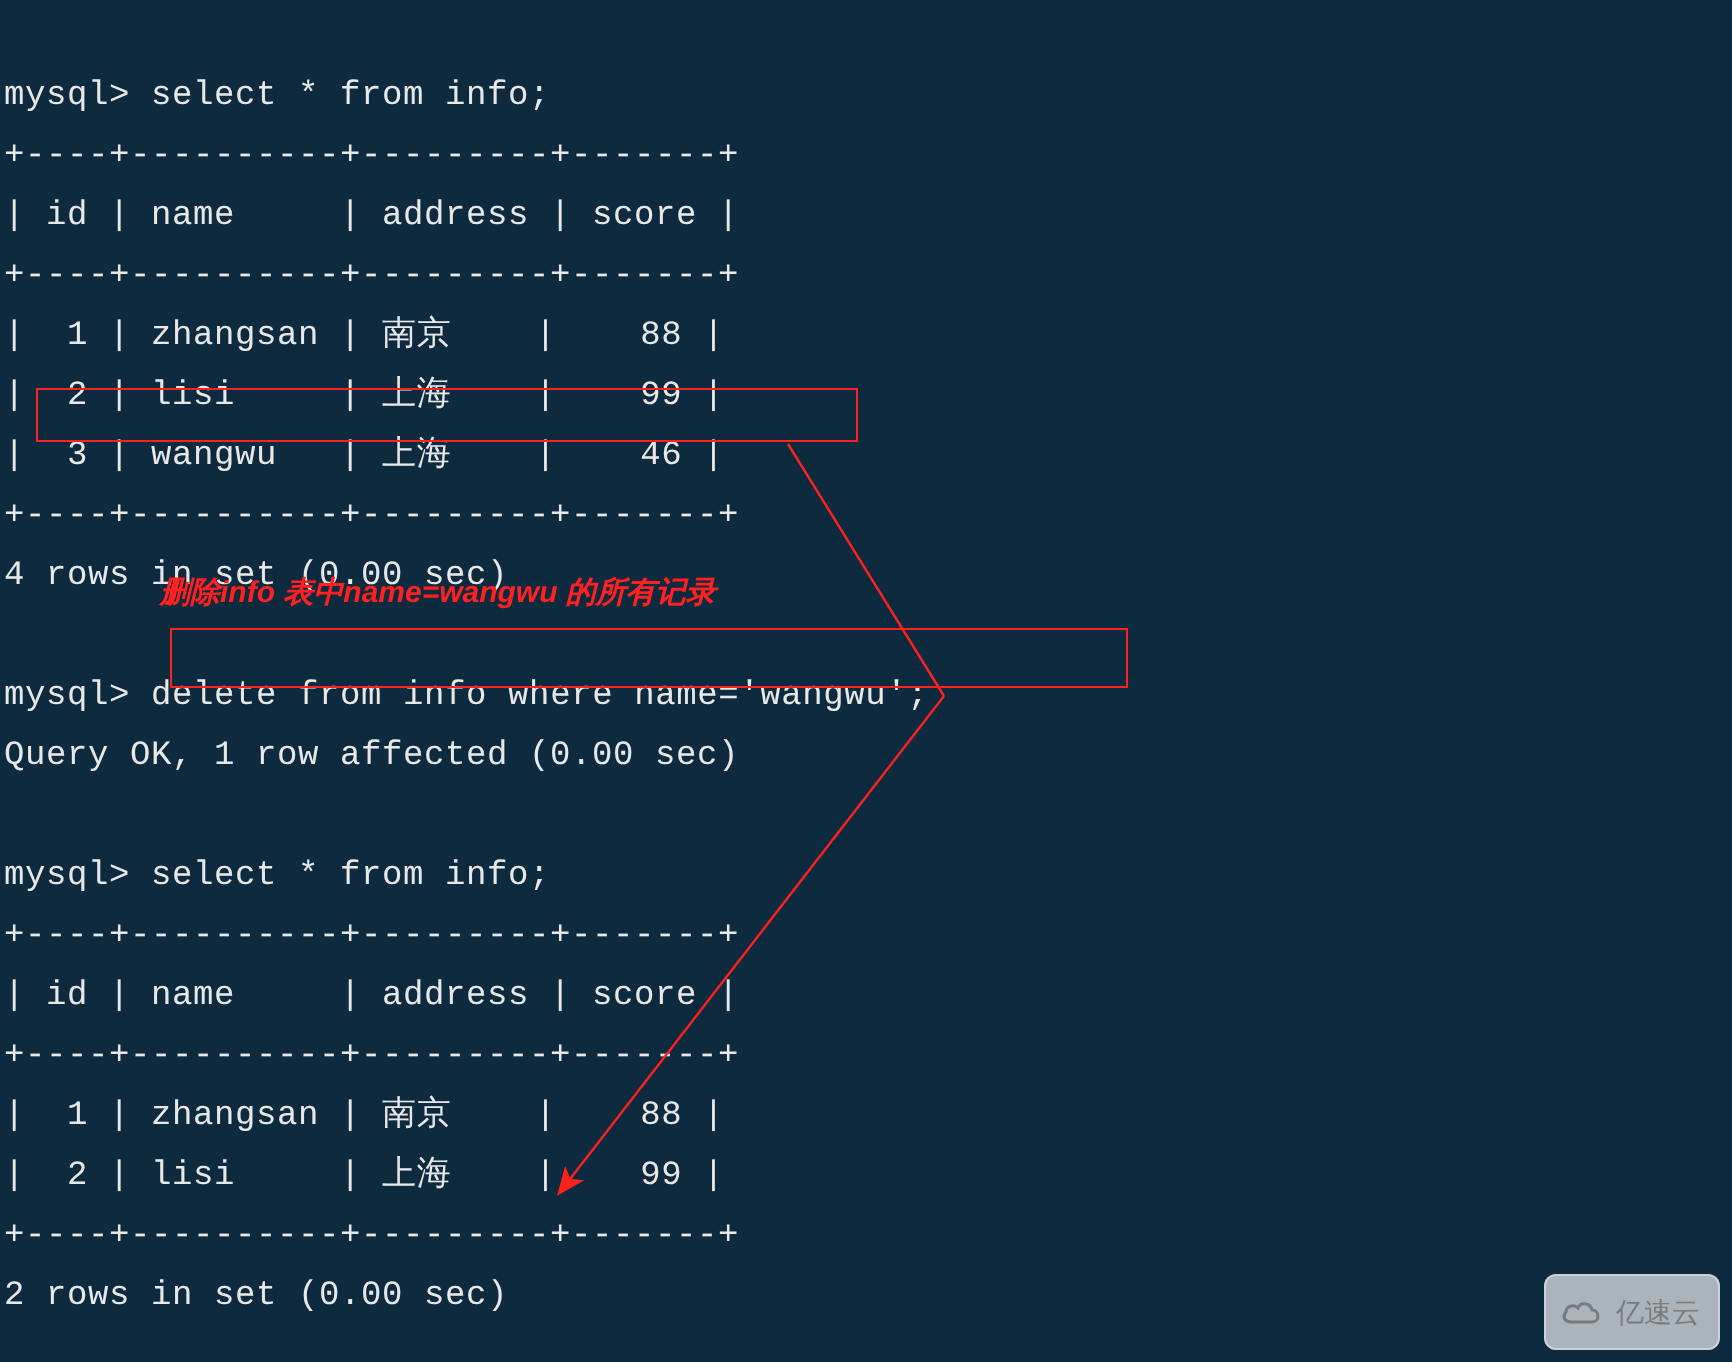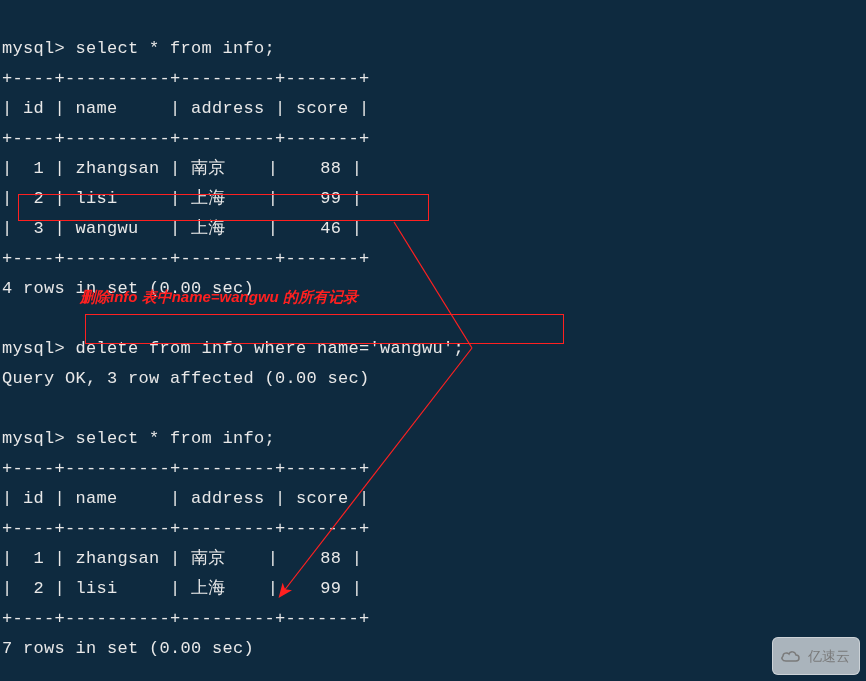--- a/index.html
+++ b/index.html
@@ -69,30 +69,30 @@
 <span>+----+----------+---------+-------+</span>
 <span>| id | name     | address | score |</span>
 <span>+----+----------+---------+-------+</span>
 <span>|  1 | zhangsan | 南京    |    88 |</span>
 <span>|  2 | lisi     | 上海    |    99 |</span>
 <span>|  3 | wangwu   | 上海    |    46 |</span>
 <span>+----+----------+---------+-------+</span>
 <span>4 rows in set (0.00 sec)</span>
 
 <span>mysql&gt;</span> <span>delete from info where name='wangwu';</span>
-<span>Query OK, 3 row affected (0.00 sec)</span>
+<span>Query OK, 1 row affected (0.00 sec)</span>
 
 <span>mysql&gt;</span> <span>select * from info;</span>
 <span>+----+----------+---------+-------+</span>
 <span>| id | name     | address | score |</span>
 <span>+----+----------+---------+-------+</span>
 <span>|  1 | zhangsan | 南京    |    88 |</span>
 <span>|  2 | lisi     | 上海    |    99 |</span>
 <span>+----+----------+---------+-------+</span>
-<span>7 rows in set (0.00 sec)</span>
+<span>2 rows in set (0.00 sec)</span>
 </div>
 
 <div class="annot" style="left:80px; top:282px;font-style:italic;">删除info 表中name=wangwu 的所有记录</div>
 
 <div class="redbox" style="left:18px; top:194px; width:411px; height:27px;"></div>
 
 <div class="redbox" style="left:85px; top:314px; width:479px; height:30px;"></div>
 
 <svg class="arrow">
   <defs>

